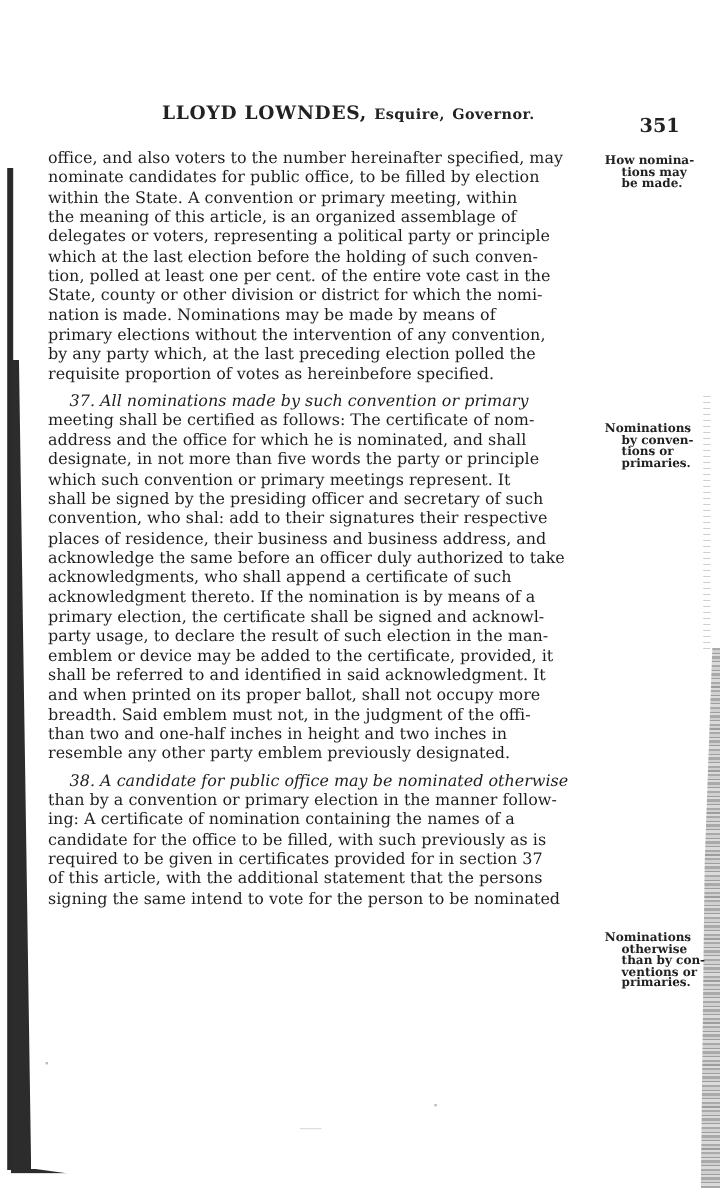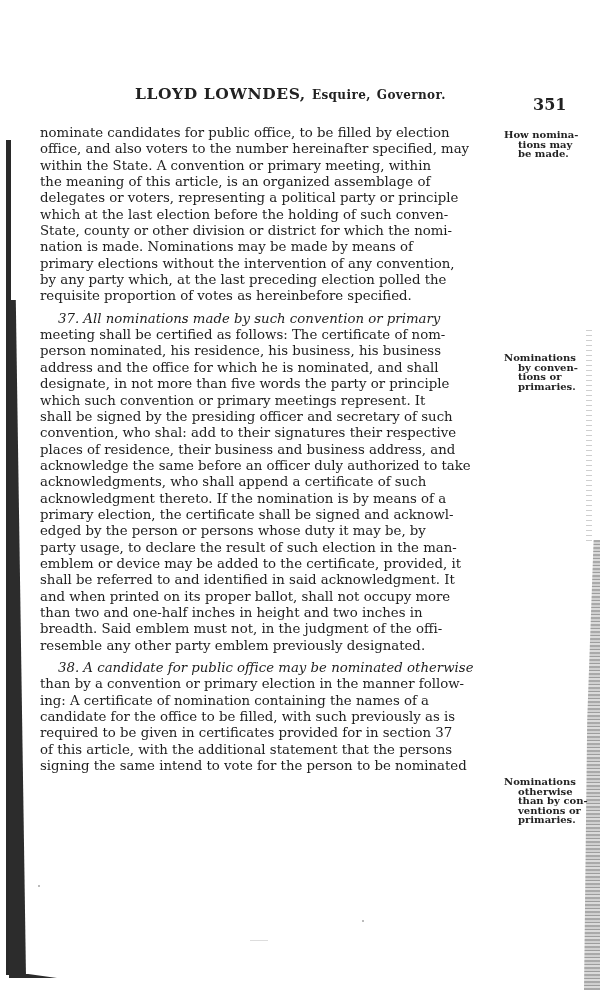--- a/index.html
+++ b/index.html
@@ -66,53 +66,52 @@
 
 <div class="running-head">
   <span>LLOYD LOWNDES,</span>
   <span class="sc">Esquire,</span>
   <span class="sc">Governor.</span>
 </div>
 <div class="page-num">351</div>
 
 <div class="body-text">
   <div class="para">
+    <span class="line">office, and also voters to the number hereinafter specified, may</span>
     <span class="line">nominate candidates for public office, to be filled by election</span>
-    <span class="line">office, and also voters to the number hereinafter specified, may</span>
     <span class="line">within the State. A convention or primary meeting, within</span>
     <span class="line">the meaning of this article, is an organized assemblage of</span>
     <span class="line">delegates or voters, representing a political party or principle</span>
     <span class="line">which at the last election before the holding of such conven-</span>
+    <span class="line">tion, polled at least one per cent. of the entire vote cast in the</span>
     <span class="line">State, county or other division or district for which the nomi-</span>
     <span class="line">nation is made. Nominations may be made by means of</span>
     <span class="line">primary elections without the intervention of any convention,</span>
     <span class="line">by any party which, at the last preceding election polled the</span>
     <span class="line last">requisite proportion of votes as hereinbefore specified.</span>
   </div>
   <div class="para">
     <span class="line indent">37. All nominations made by such convention or primary</span>
     <span class="line">meeting shall be certified as follows: The certificate of nom-</span>
-    <span class="line">person nominated, his residence, his business, his business</span>
     <span class="line">address and the office for which he is nominated, and shall</span>
     <span class="line">designate, in not more than five words the party or principle</span>
     <span class="line">which such convention or primary meetings represent. It</span>
     <span class="line">shall be signed by the presiding officer and secretary of such</span>
     <span class="line">convention, who shal: add to their signatures their respective</span>
     <span class="line">places of residence, their business and business address, and</span>
     <span class="line">acknowledge the same before an officer duly authorized to take</span>
     <span class="line">acknowledgments, who shall append a certificate of such</span>
     <span class="line">acknowledgment thereto. If the nomination is by means of a</span>
     <span class="line">primary election, the certificate shall be signed and acknowl-</span>
-    <span class="line">edged by the person or persons whose duty it may be, by</span>
     <span class="line">party usage, to declare the result of such election in the man-</span>
     <span class="line">emblem or device may be added to the certificate, provided, it</span>
     <span class="line">shall be referred to and identified in said acknowledgment. It</span>
     <span class="line">and when printed on its proper ballot, shall not occupy more</span>
+    <span class="line">breadth. Said emblem must not, in the judgment of the offi-</span>
     <span class="line">than two and one-half inches in height and two inches in</span>
-    <span class="line">breadth. Said emblem must not, in the judgment of the offi-</span>
     <span class="line last">resemble any other party emblem previously designated.</span>
   </div>
   <div class="para">
     <span class="line indent">38. A candidate for public office may be nominated otherwise</span>
     <span class="line">than by a convention or primary election in the manner follow-</span>
     <span class="line">ing: A certificate of nomination containing the names of a</span>
     <span class="line">candidate for the office to be filled, with such previously as is</span>
     <span class="line">required to be given in certificates provided for in section 37</span>
     <span class="line">of this article, with the additional statement that the persons</span>
     <span class="line">signing the same intend to vote for the person to be nominated</span>

